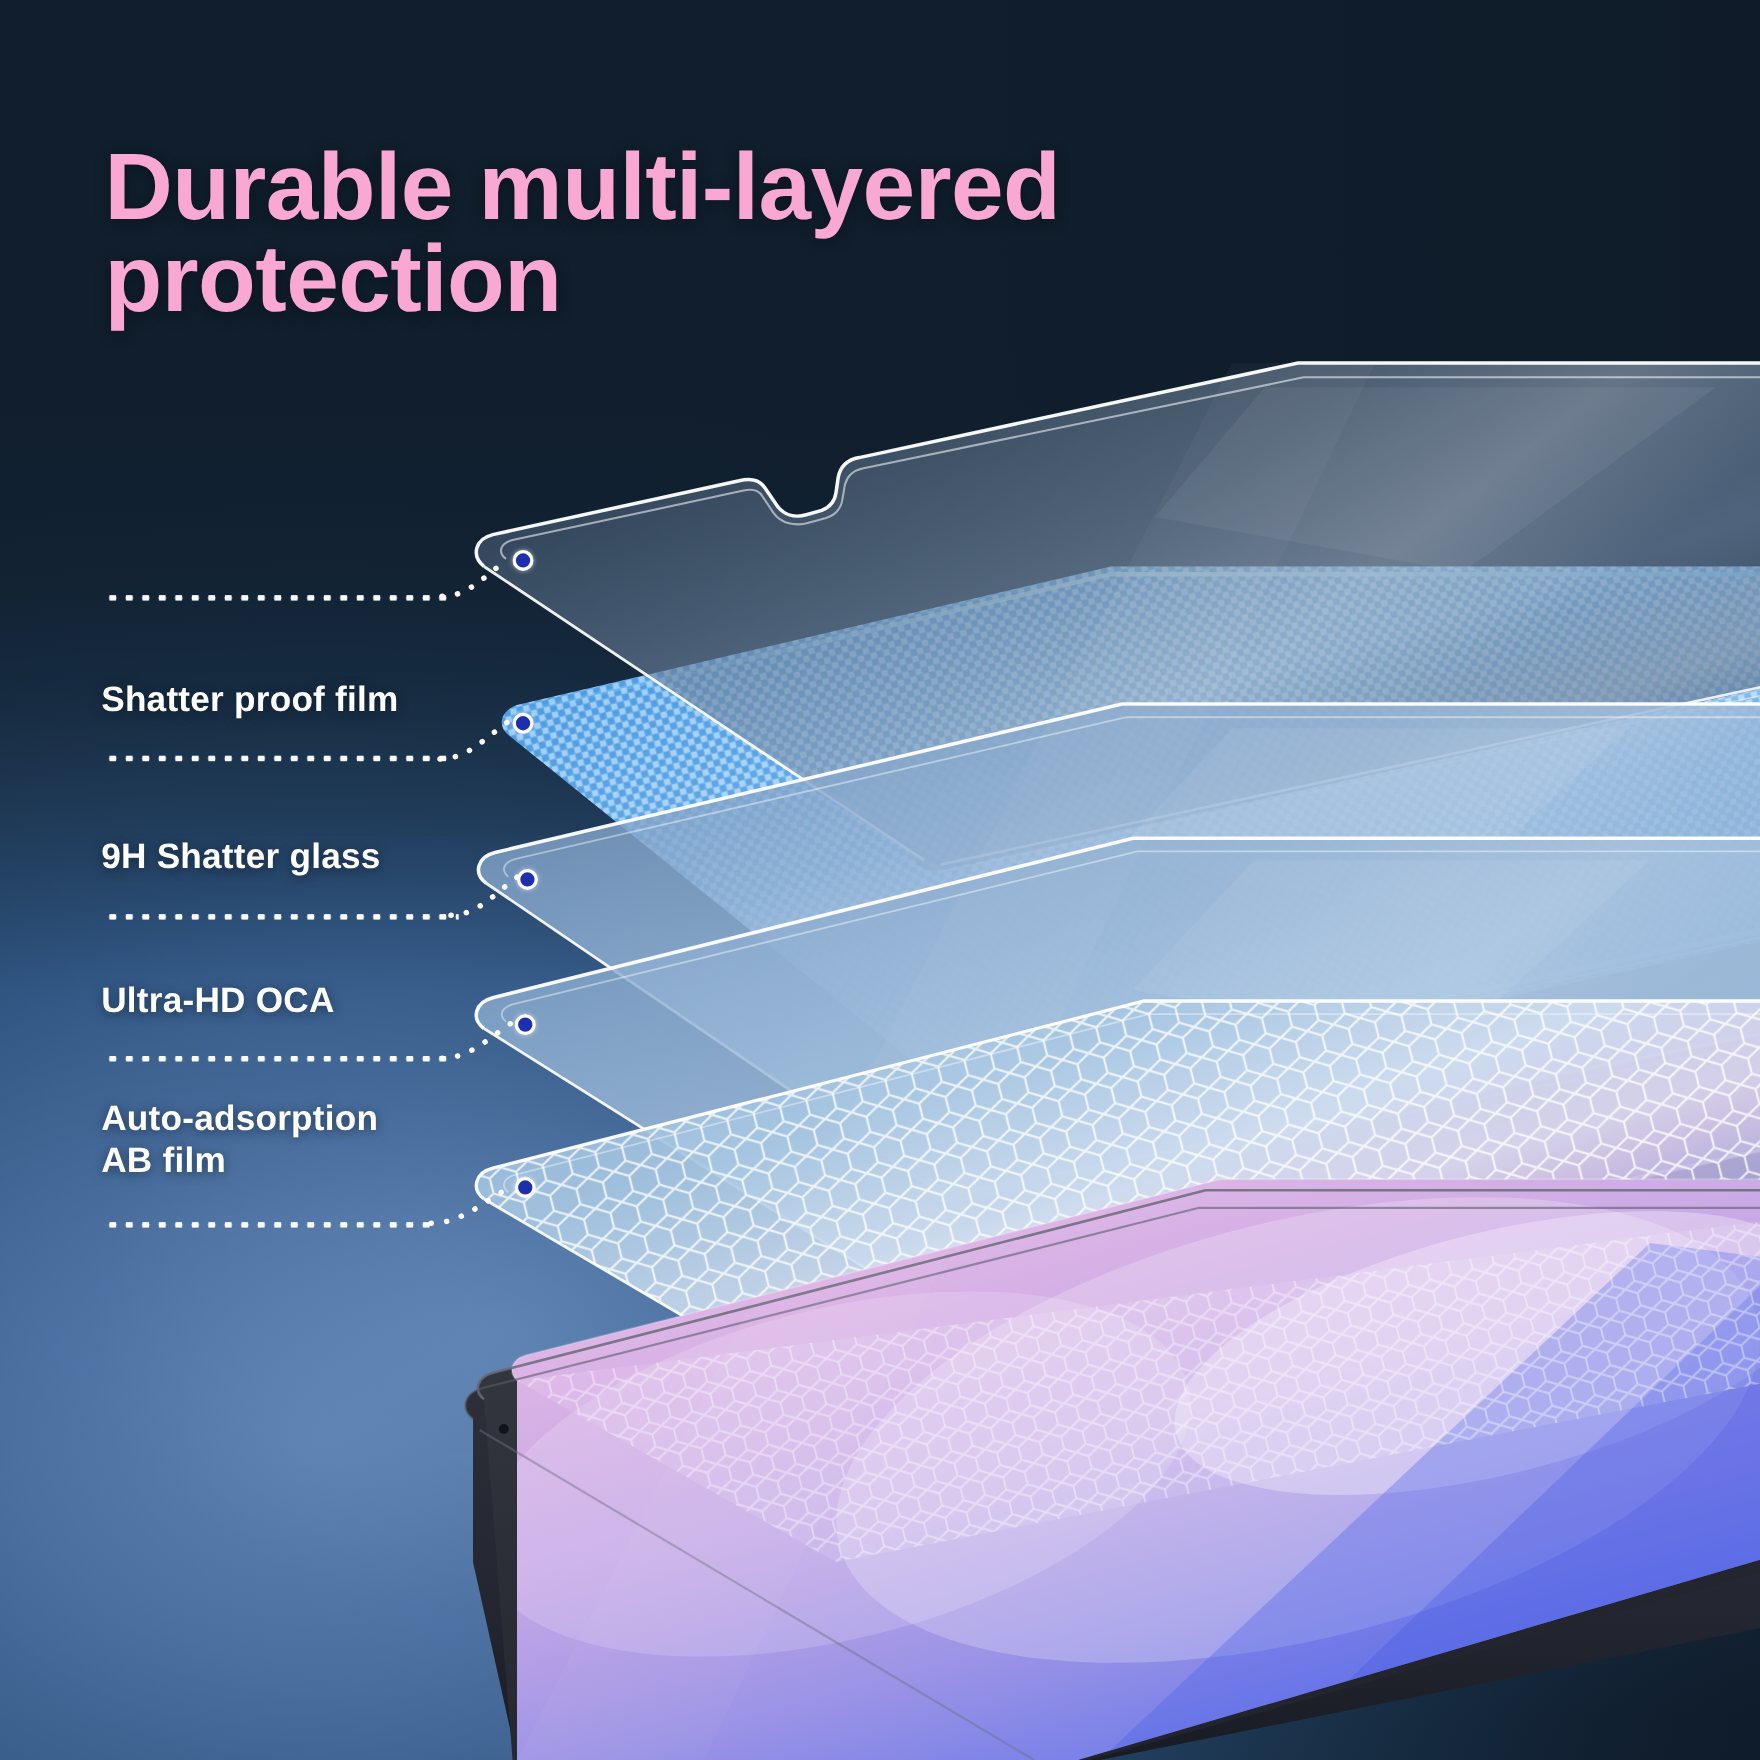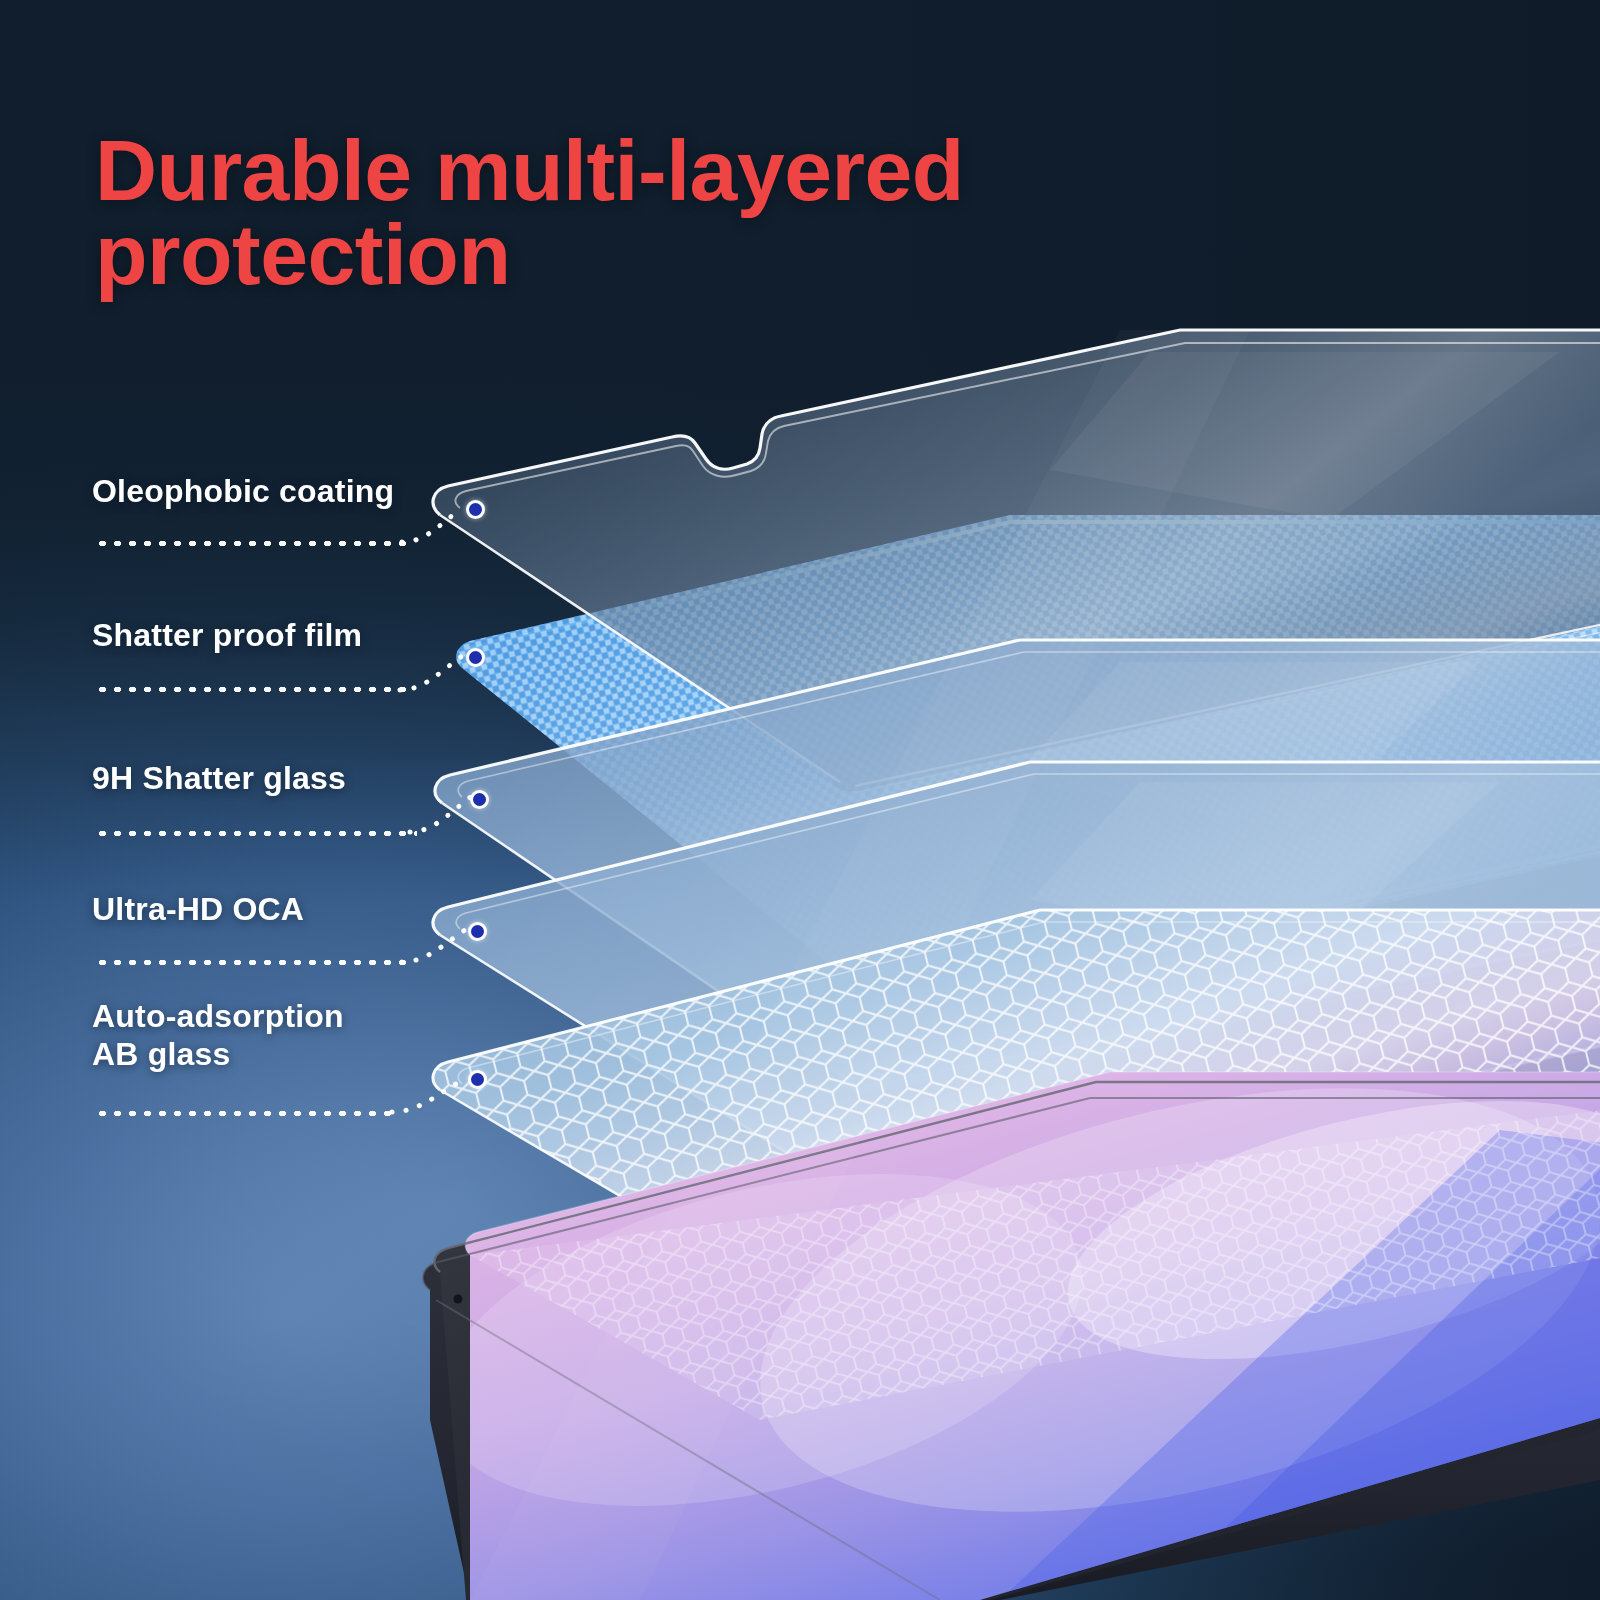--- a/index.html
+++ b/index.html
@@ -32,21 +32,21 @@
   }
   .bg-right-dark {
     position:absolute; right:0; top:0; width:760px; height:1600px;
     background:linear-gradient(to left, rgba(14,26,40,0.80) 0%, rgba(14,26,40,0.35) 45%, rgba(14,26,40,0) 100%);
   }
 
   
   #title {
     position:absolute; left:95px; top:128px;
     width:1150px;
-    color:#ef4444;
+    color:#f9a8d4;
     font-size:86px;
     line-height:0.98;
     font-weight:700;
     letter-spacing:-0.5px;
     font-stretch:condensed;
     text-shadow:0 2px 14px rgba(0,0,0,0.35);
     white-space:pre-line;
   }
 
   
@@ -374,21 +374,20 @@
       </g>
 
       <path d="M1120,330 L1250,330 L640,1600 L470,1600 Z" fill="#ffffff" opacity="0.035"></path>
 
     </g>
   </svg>
 
   <h1 id="title">Durable multi-layered
 protection</h1>
 
-  <div class="label" style="left:92px; top:473px;">Oleophobic coating</div>
   <div class="leader" style="left:95px; top:541px; width:316px;"></div>
   <svg class="leader-curve" style="left:400px; top:490px; width:90px; height:70px;" viewBox="0 0 90 70">
     <path d="M2,52 C26,52 40,34 62,18" fill="none" stroke="#ffffff" stroke-width="5" stroke-linecap="round" stroke-dasharray="0.1 14"></path>
   </svg>
   <div class="marker" style="left:466px; top:500px;"></div>
 
   <div class="label" style="left:92px; top:617px;text-align:right;">Shatter proof film</div>
   <div class="leader" style="left:95px; top:687px; width:312px;"></div>
   <svg class="leader-curve" style="left:398px; top:640px; width:90px; height:70px;" viewBox="0 0 90 70">
     <path d="M2,50 C26,50 42,32 64,16" fill="none" stroke="#ffffff" stroke-width="5" stroke-linecap="round" stroke-dasharray="0.1 14"></path>
@@ -403,20 +402,20 @@
   <div class="marker" style="left:470px; top:790px;"></div>
 
   <div class="label" style="left:92px; top:891px;">Ultra-HD OCA</div>
   <div class="leader" style="left:95px; top:960px; width:312px;"></div>
   <svg class="leader-curve" style="left:400px; top:912px; width:95px; height:70px;" viewBox="0 0 95 70">
     <path d="M2,50 C28,50 46,30 68,16" fill="none" stroke="#ffffff" stroke-width="5" stroke-linecap="round" stroke-dasharray="0.1 14"></path>
   </svg>
   <div class="marker" style="left:468px; top:922px;"></div>
 
   <div class="label" style="left:92px; top:998px;">Auto-adsorption
-AB glass</div>
+AB film</div>
   <div class="leader" style="left:95px; top:1111px; width:302px;"></div>
   <svg class="leader-curve" style="left:390px; top:1060px; width:100px; height:70px;" viewBox="0 0 100 70">
     <path d="M2,52 C30,52 50,32 76,18" fill="none" stroke="#ffffff" stroke-width="5" stroke-linecap="round" stroke-dasharray="0.1 14"></path>
   </svg>
   <div class="marker" style="left:468px; top:1070px;"></div>
 
 </div>
 
 </body></html>

